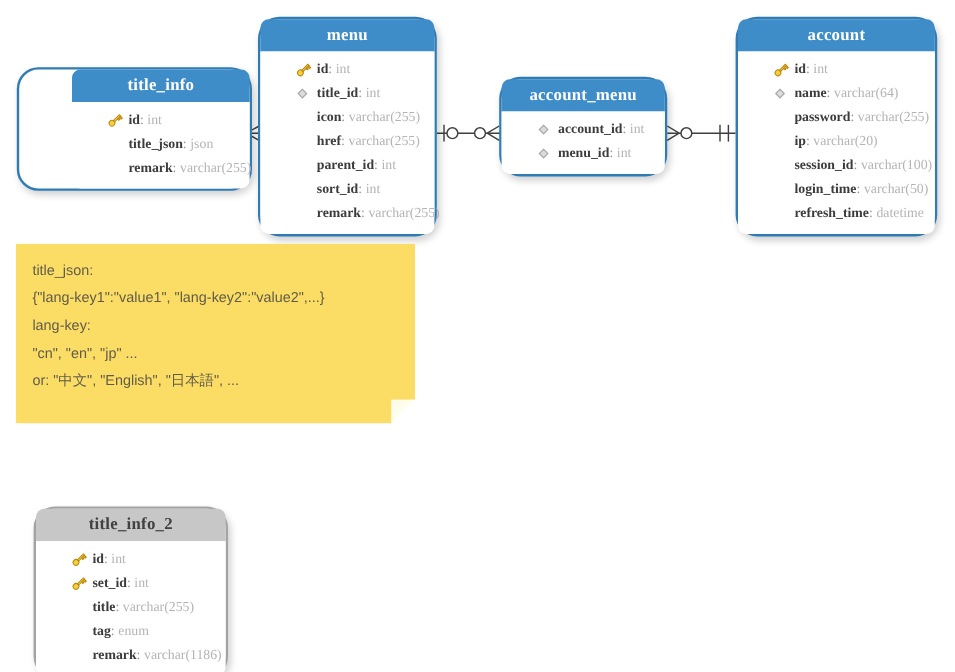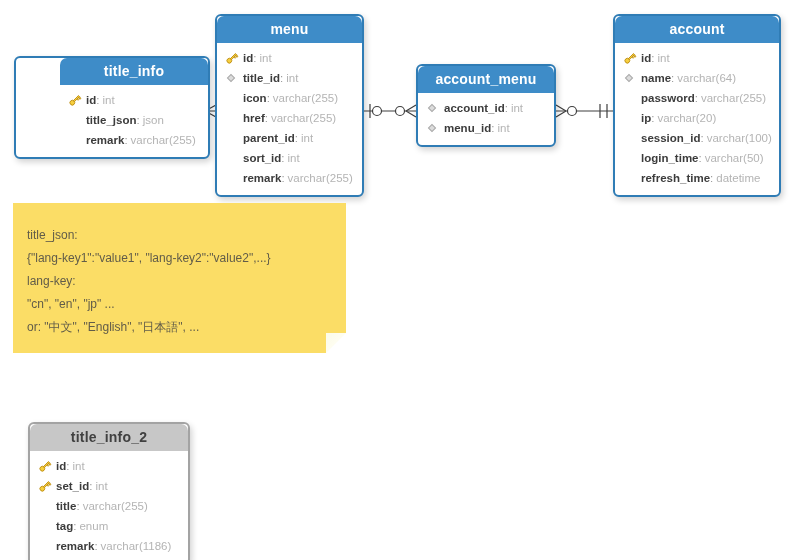--- a/index.html
+++ b/index.html
@@ -5,42 +5,43 @@
   html,body{margin:0;padding:0;background:#fff;}
   .canvas{
     position:relative;width:796px;height:560px;background:#fff;overflow:hidden;
     font-family:"Liberation Sans","DejaVu Sans",sans-serif;
   }
   .wires{position:absolute;left:0;top:0;z-index:1;}
   .wires path{stroke:#3f3f3f;stroke-width:1.2;fill:none;}
   .wires circle{stroke:#3f3f3f;stroke-width:1.2;fill:#fff;}
 
   .dbtable{
-    position:absolute;z-index:2;background:#fff;border-radius:6px;
+    position:absolute;z-index:2;background:#fff;border-radius:18px;
     box-shadow:2px 3px 6px rgba(0,0,0,0.18);
+    font-family:Liberation Serif, serif;
   }
   .dbtable.blue{border:2px solid #2f7cb5;}
   .dbtable.gray{border:2px solid #a3a3a3;}
   .thead{
     height:27px;line-height:27px;text-align:center;font-size:14px;font-weight:bold;
     border-radius:7px 7px 0 0;letter-spacing:.2px;
   }
   .blue .thead{background:#3e8cc8;color:#fff;}
   .gray .thead{background:#c7c7c7;color:#414141;}
   .tbody{padding:5px 0 7px 0;background:#fff;border-radius:0 0 7px 7px;}
-  .col-row{display:flex;align-items:center;height:20px;padding-left:8px;white-space:nowrap;}
+  .col-row{display:flex;align-items:center;height:20px;padding-left:8px;white-space:nowrap;margin-left:21px;}
   .ic{width:18px;min-width:18px;display:inline-flex;align-items:center;justify-content:flex-start;}
   .fname{font-size:11.5px;font-weight:bold;color:#3c3c3c;}
   .sep{font-size:11.5px;color:#9b9b9b;margin:0 3px 0 0;}
   .ftype{font-size:11.5px;color:#b4b4b4;}
 
   .note{
     position:absolute;z-index:2;background:#fbdd66;color:#615c49;
     width:333px;height:150px;left:13px;top:203px;
-    padding:21px 14px;box-sizing:border-box;font-size:12px;line-height:23px;
+    padding:11px 14px;box-sizing:border-box;font-size:12px;line-height:23px;
     clip-path:polygon(0 0,100% 0,100% calc(100% - 20px),calc(100% - 20px) 100%,0 100%);
     filter:drop-shadow(2px 3px 3px rgba(0,0,0,0.22));
   }
   .note-fold{
     position:absolute;right:0;bottom:0;width:20px;height:20px;
     background:linear-gradient(to top left,#d9bc43 0%,#fffef2 40%,#fbfbe8 100%);
   }
   .note-line{white-space:nowrap;}
 </style>
 </head>

